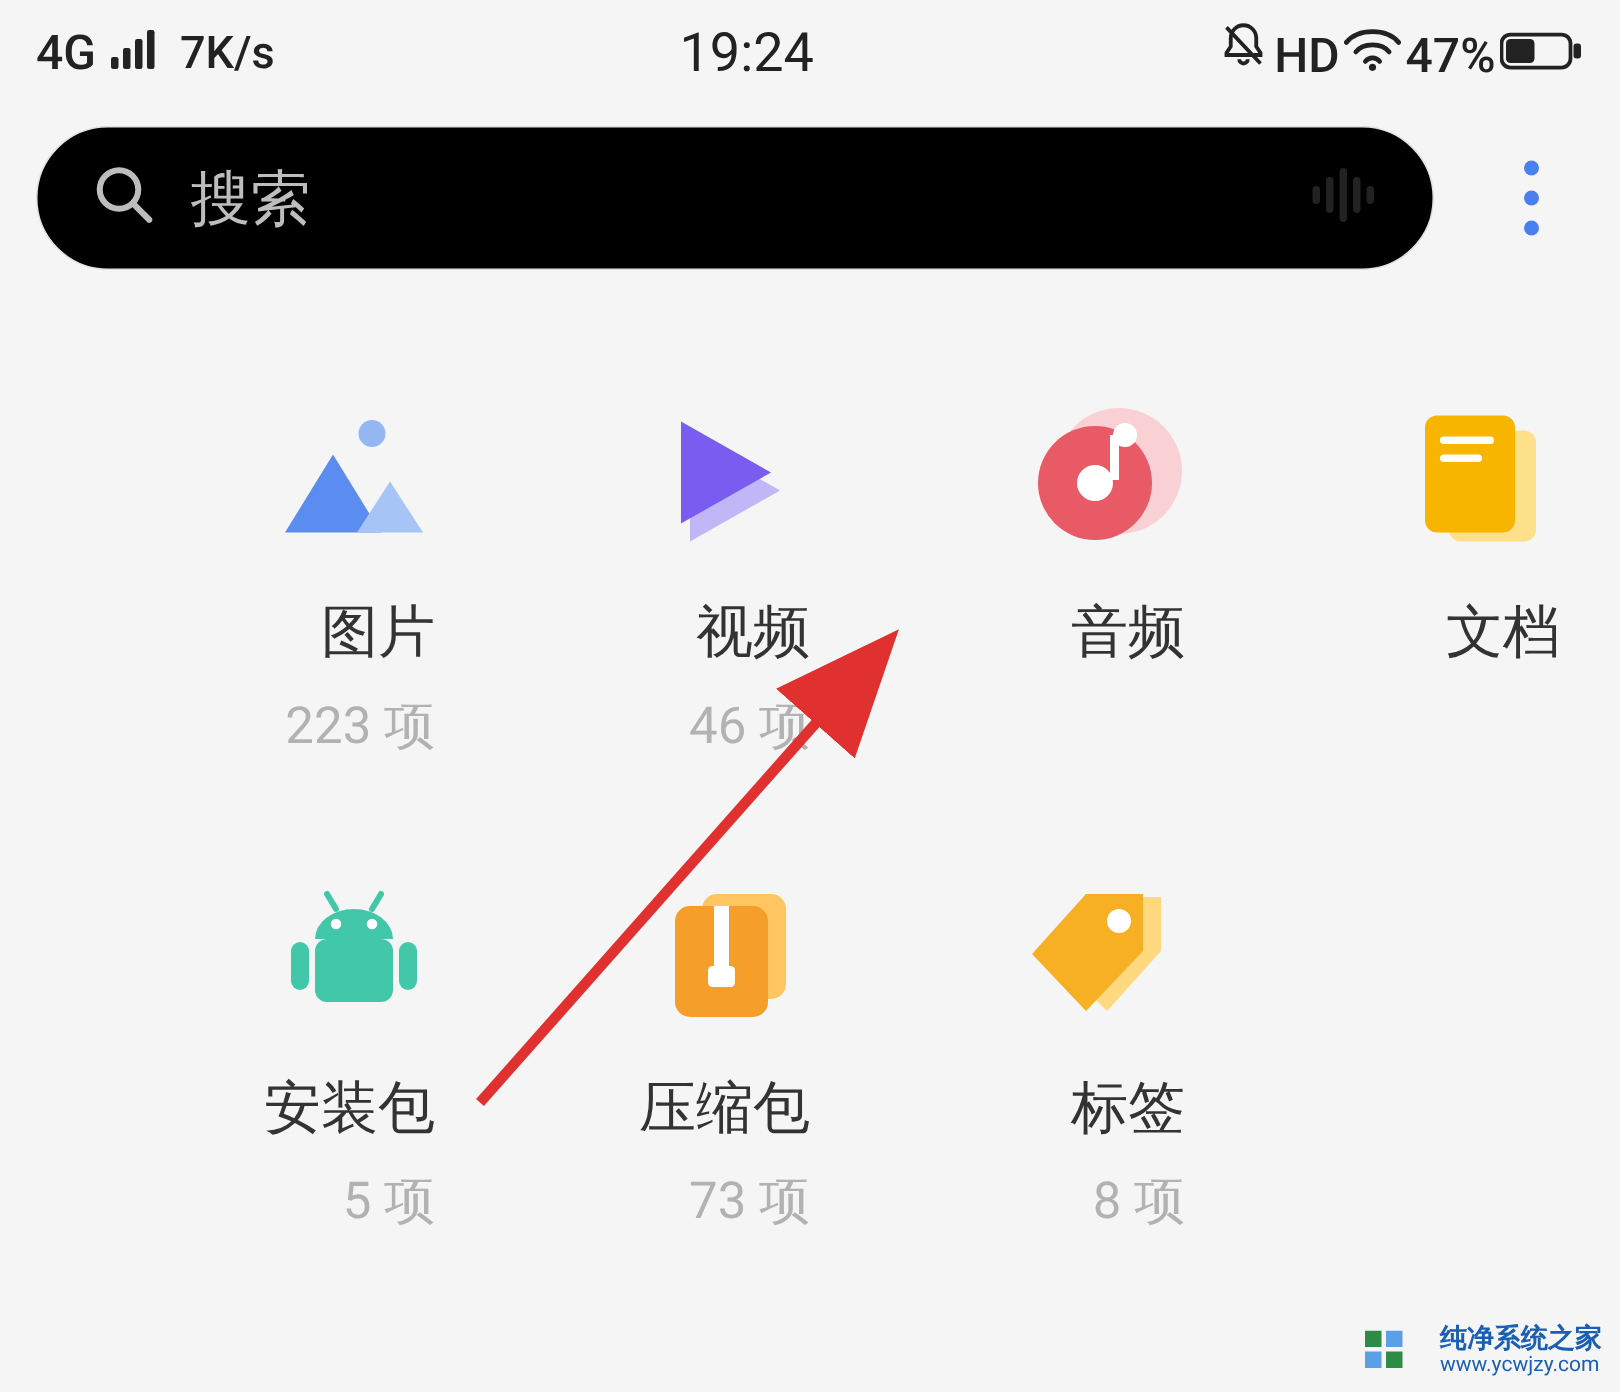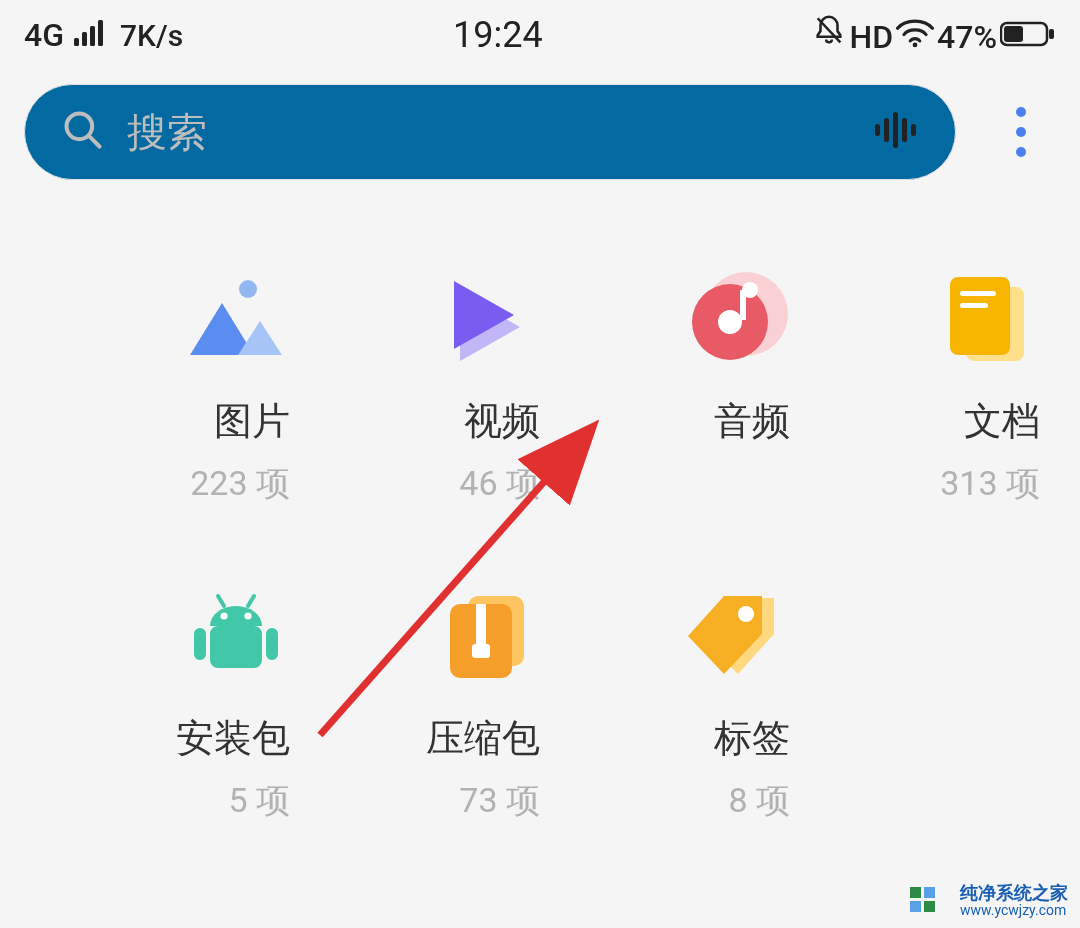--- a/index.html
+++ b/index.html
@@ -31,21 +31,21 @@
 .search-row {
   display: flex;
   align-items: center;
   padding: 18px 24px 0 24px;
   gap: 30px;
 }
 .search-box {
   flex: 1;
   display: flex;
   align-items: center;
-  background: #0369a1;
+  background: #000000;
   border: 1px solid #e0e0e0;
   border-radius: 48px;
   height: 96px;
   padding: 0 36px;
 }
 .search-box .search-icon { color: #bdbdbd; }
 .search-box .placeholder { flex: 1; font-size: 40px; color: #bdbdbd; margin-left: 22px; }
 .voice-icon { color: #333; }
 .more-button { width: 70px; display: flex; justify-content: center; }
 
@@ -206,21 +206,20 @@
   <div class="category">
     <span class="cat-icon">
       <svg width="110" height="95" viewBox="0 0 110 95">
         <rect x="36" y="14" width="58" height="74" rx="8" fill="#ffe08a"></rect>
         <rect x="20" y="4" width="60" height="78" rx="8" fill="#f7b500"></rect>
         <rect x="30" y="18" width="36" height="5" rx="2.5" fill="#fff"></rect>
         <rect x="30" y="30" width="28" height="5" rx="2.5" fill="#fff"></rect>
       </svg>
     </span>
     <div class="cat-label">文档</div>
-    <div class="cat-count">313 项</div>
   </div>
 
   <div class="category">
     <span class="cat-icon">
       <svg width="110" height="95" viewBox="0 0 110 95">
         <path d="M30 36 a26 20 0 0 1 52 0 Z" fill="#42c8a9"></path>
         <rect x="30" y="36" width="52" height="42" rx="8" fill="#42c8a9"></rect>
         <rect x="14" y="38" width="12" height="32" rx="6" fill="#42c8a9"></rect>
         <rect x="86" y="38" width="12" height="32" rx="6" fill="#42c8a9"></rect>
         <circle cx="44" cy="26" r="3.5" fill="#fff"></circle>

